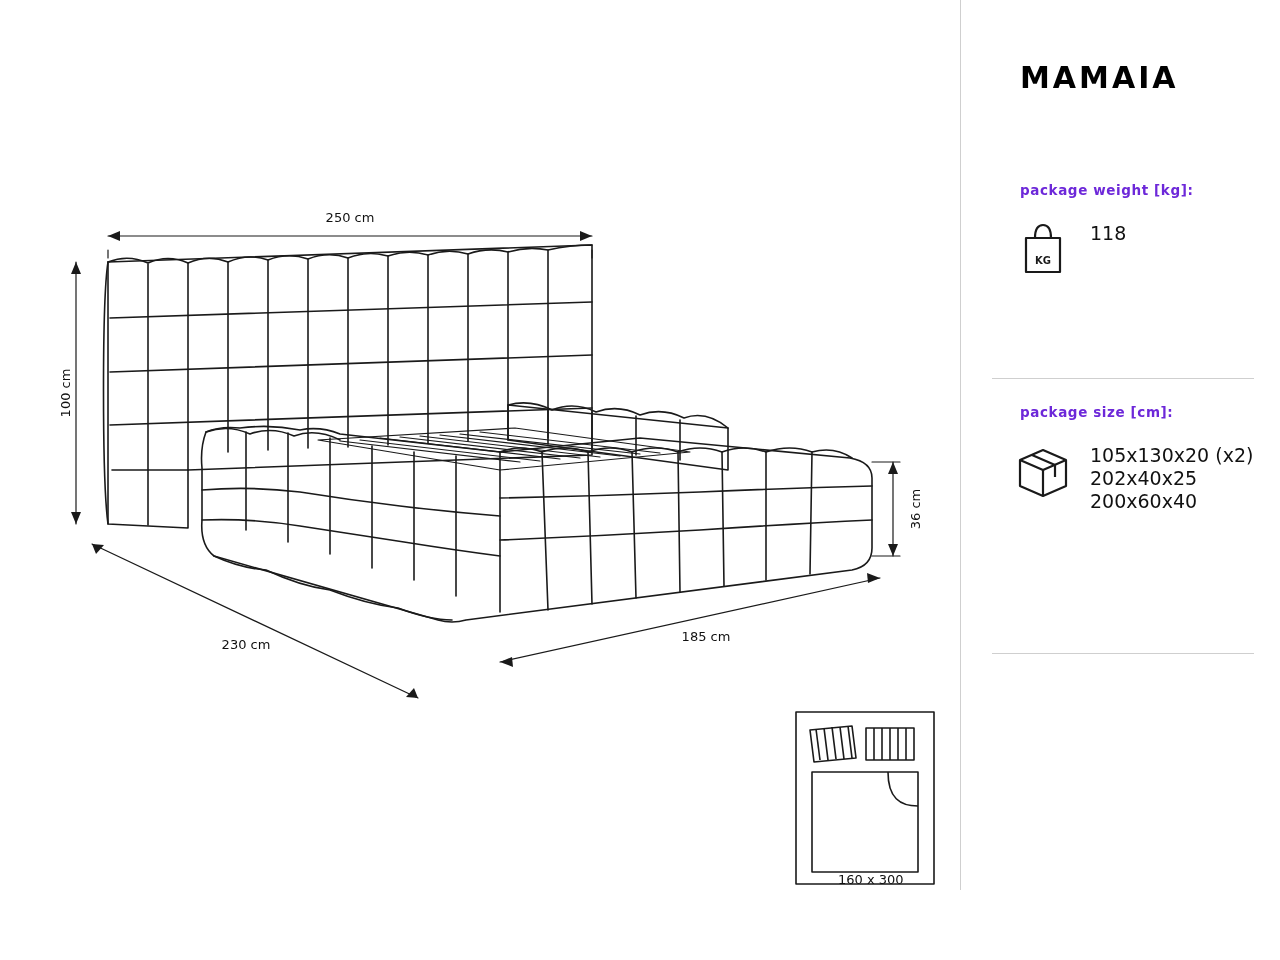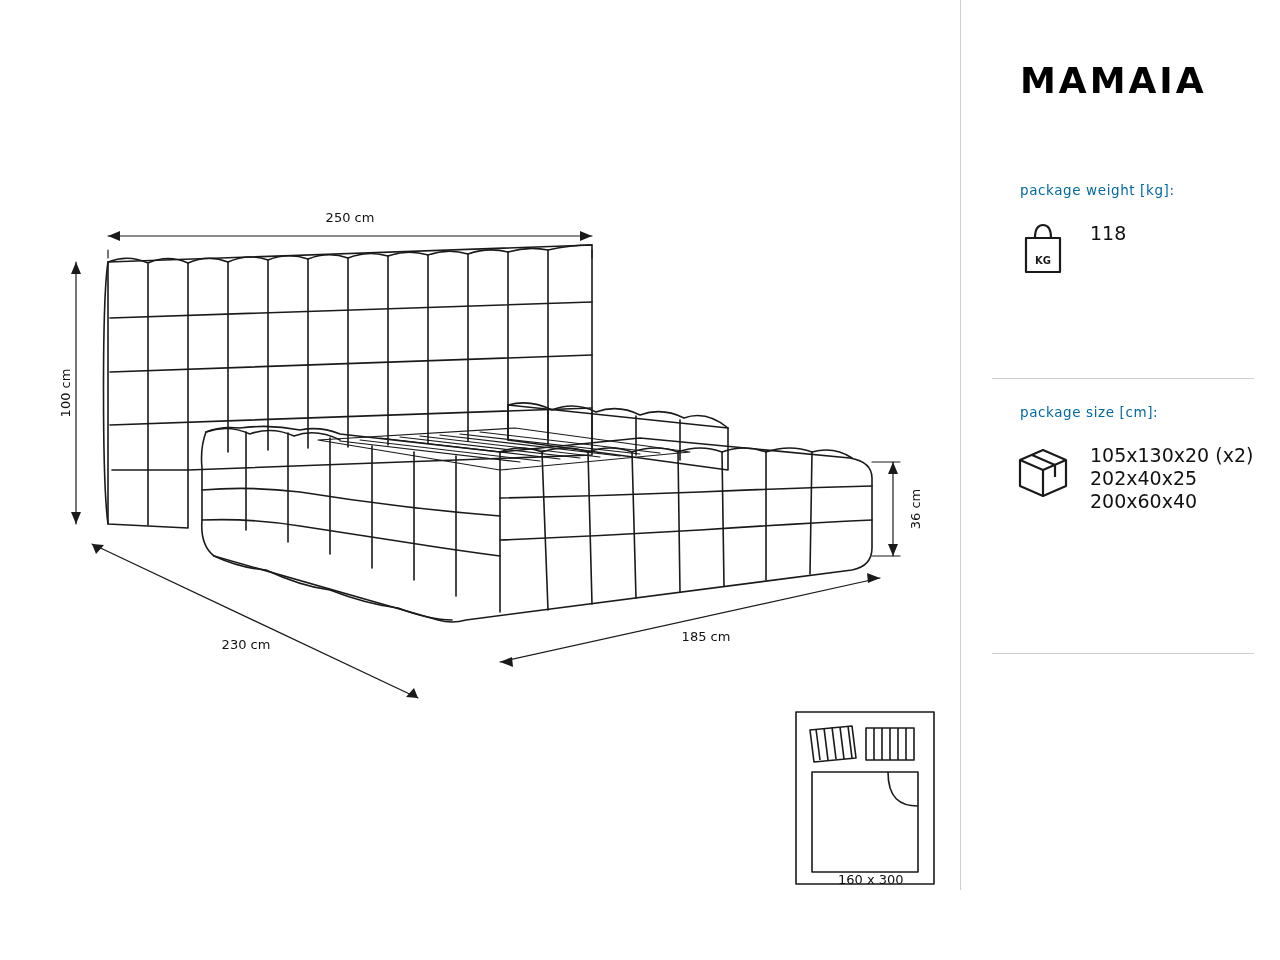--- a/index.html
+++ b/index.html
@@ -53,36 +53,36 @@
     position: absolute;
     left: 992px;
     top: 0;
     width: 288px;
     height: 960px;
   }
   .panel-title {
     position: absolute;
     left: 28px;
     top: 60px;
-    font-size: 36px;
+    font-size: 30px;
     font-weight: bold;
     letter-spacing: 3px;
     color: #000000;
   }
 
   .spec {
     position: absolute;
     left: 0;
     width: 288px;
   }
   .spec-label {
     font-size: 13.5px;
-    font-weight: normal;
+    font-weight: bold;
     letter-spacing: 0.6px;
-    color: #0369a1;
+    color: #6d28d9;
     margin-left: 28px;
   }
   .spec-body {
     display: flex;
     align-items: flex-start;
     margin-top: 24px;
   }
   .spec-icon {
     width: 62px;
     min-width: 62px;

